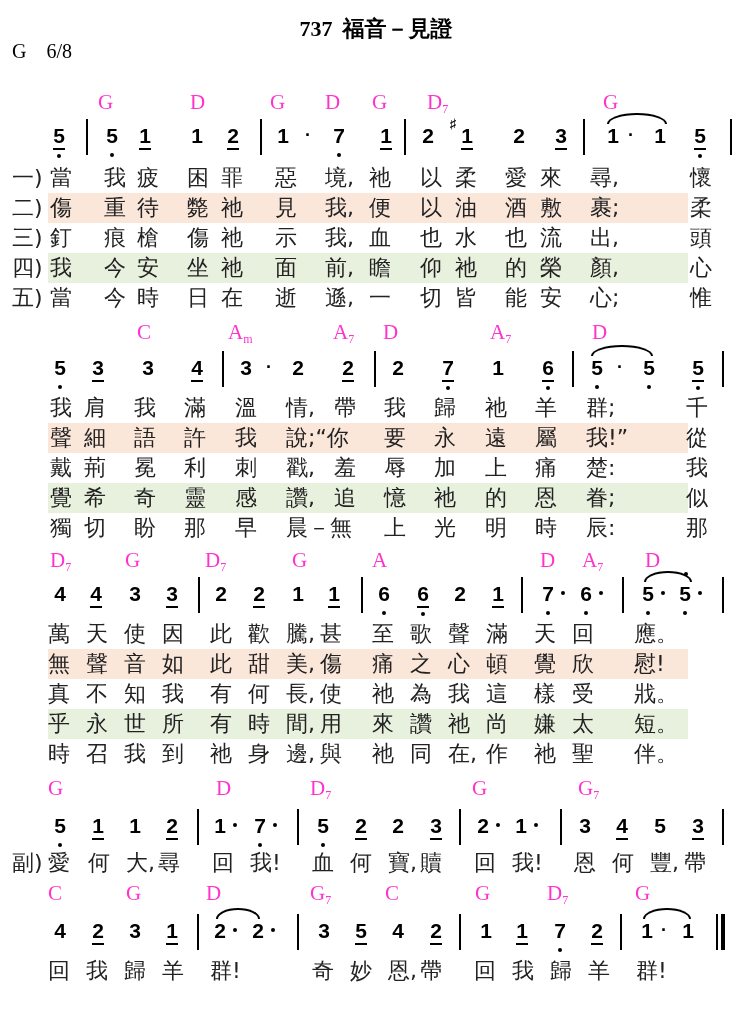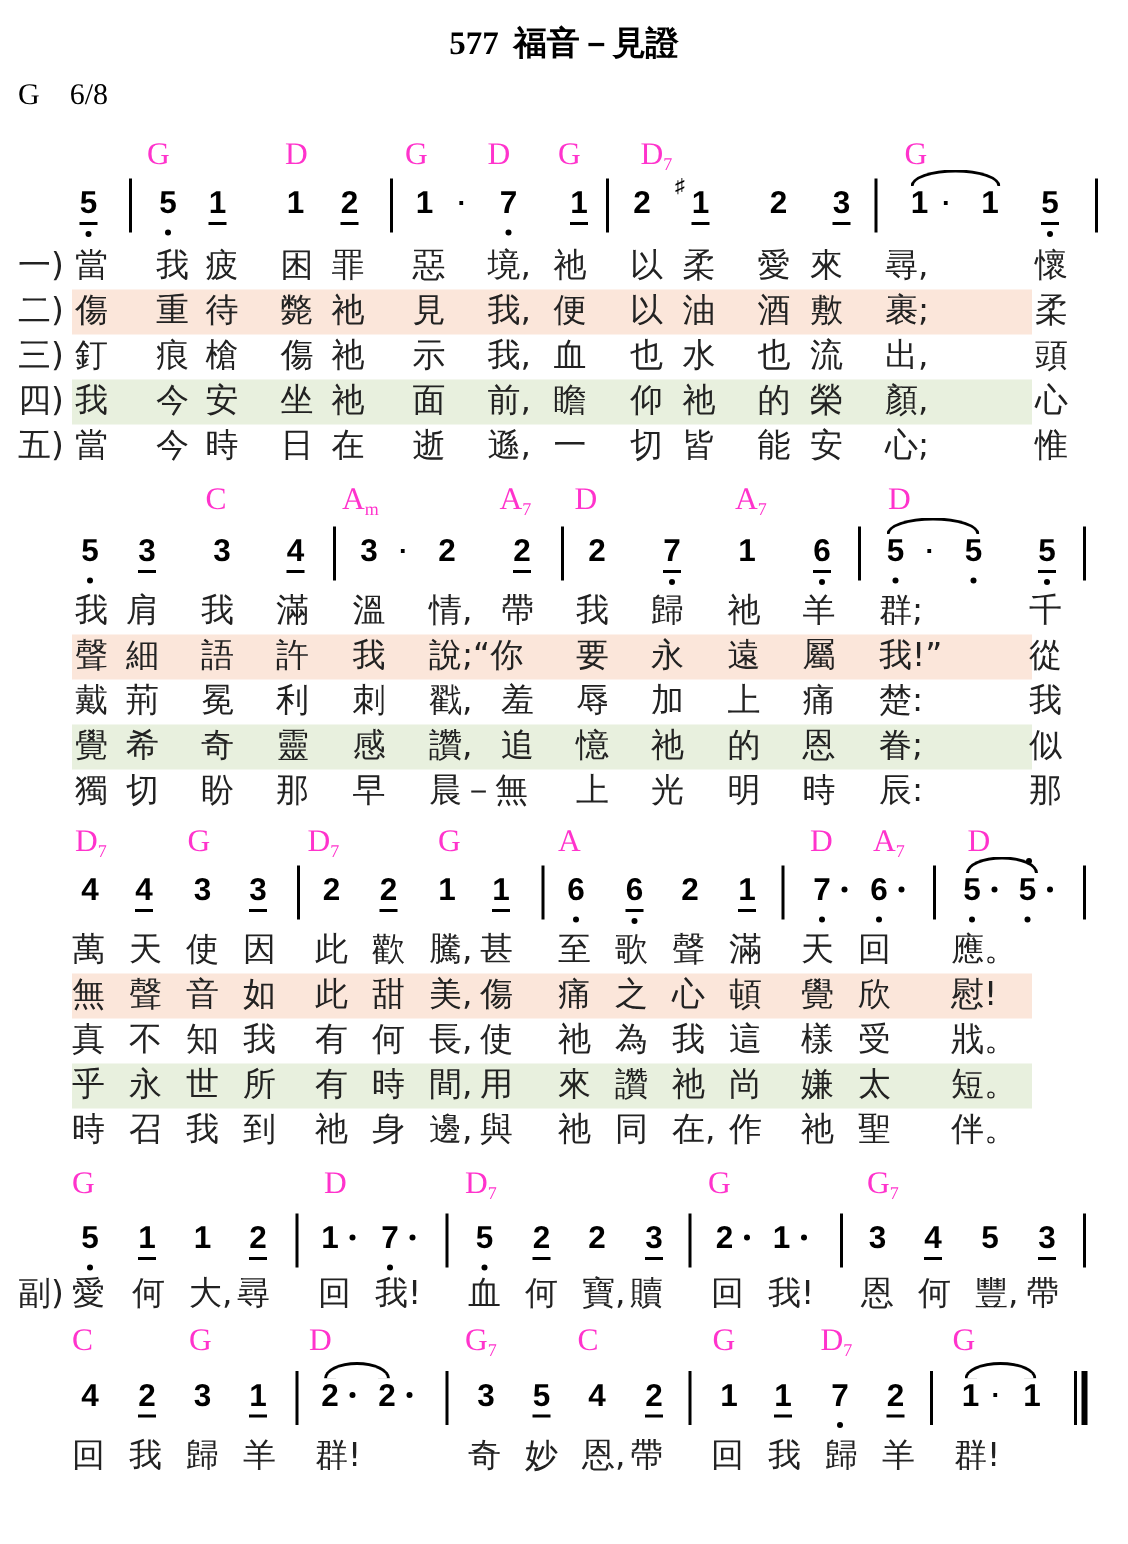--- a/index.html
+++ b/index.html
@@ -1,19 +1,19 @@
 <!DOCTYPE html>
 <html><head>
 <meta charset="utf-8">
 <style>
   html,body{margin:0;padding:0;background:#ffffff;}
   body{width:752px;height:1029px;position:relative;overflow:hidden;font-family:"DejaVu Serif",serif;color:#000;}
   .title{position:absolute;top:14px;left:0;width:752px;text-align:center;font-family:"Liberation Serif",serif;font-weight:bold;font-size:22px;}
   .title .num{margin-right:10px;}
-  .key{position:absolute;top:52px;left:12px;font-family:"Liberation Serif",serif;font-size:20px;}
+  .key{position:absolute;top:40px;left:12px;font-family:"Liberation Serif",serif;font-size:20px;}
   .key .ts{margin-left:20px;}
   .band{position:absolute;left:48px;height:30px;}
   .band.peach{background:#fbe6da;}
   .band.green{background:#e8f0de;}
   .chord{position:absolute;font-family:"Liberation Serif",serif;font-size:21px;color:#ff33cc;line-height:1;}
   .chord sub{font-size:12px;vertical-align:-4px;}
   .note{position:absolute;font-family:"Liberation Sans",sans-serif;font-weight:bold;font-size:21px;line-height:1;width:16px;text-align:center;}
   .note .ul{position:absolute;left:2px;right:2px;bottom:-4px;height:2px;background:#000;}
   .note .ldot{position:absolute;left:6px;bottom:-11px;width:4px;height:4px;border-radius:2px;background:#000;}
   .note .sharp{position:absolute;left:-9px;top:-8px;font-size:13px;font-weight:bold;}
@@ -22,21 +22,21 @@
   .bar{position:absolute;width:2px;background:#000;}
   .tie{position:absolute;border:2px solid #000;border-bottom:none;border-radius:50% 50% 0 0 / 100% 100% 0 0;height:9px;}
   .fermata-dot{position:absolute;width:4px;height:4px;border-radius:2px;background:#000;}
   .lyric{position:absolute;font-family:"DejaVu Sans",sans-serif;font-size:22px;line-height:1;color:#222;white-space:pre;}
   .vlabel{position:absolute;font-family:"DejaVu Sans",sans-serif;font-size:22px;line-height:1;color:#222;}
 </style>
 </head>
 <body>
 
 <div class="title">
-  <span class="num">577</span><span>福音－見證</span>
+  <span class="num">737</span><span>福音－見證</span>
 </div>
 <div class="key">
   <span>G</span><span class="ts">6/8</span>
 </div>
 
 <div id="score">
     <div class="band peach" style="top: 193px; width: 640px;"></div>
     <div class="band green" style="top: 253px; width: 640px;"></div>
     <div class="chord" style="left: 98px; top: 92px;">G</div>
     <div class="chord" style="left: 190px; top: 92px;">D</div>

